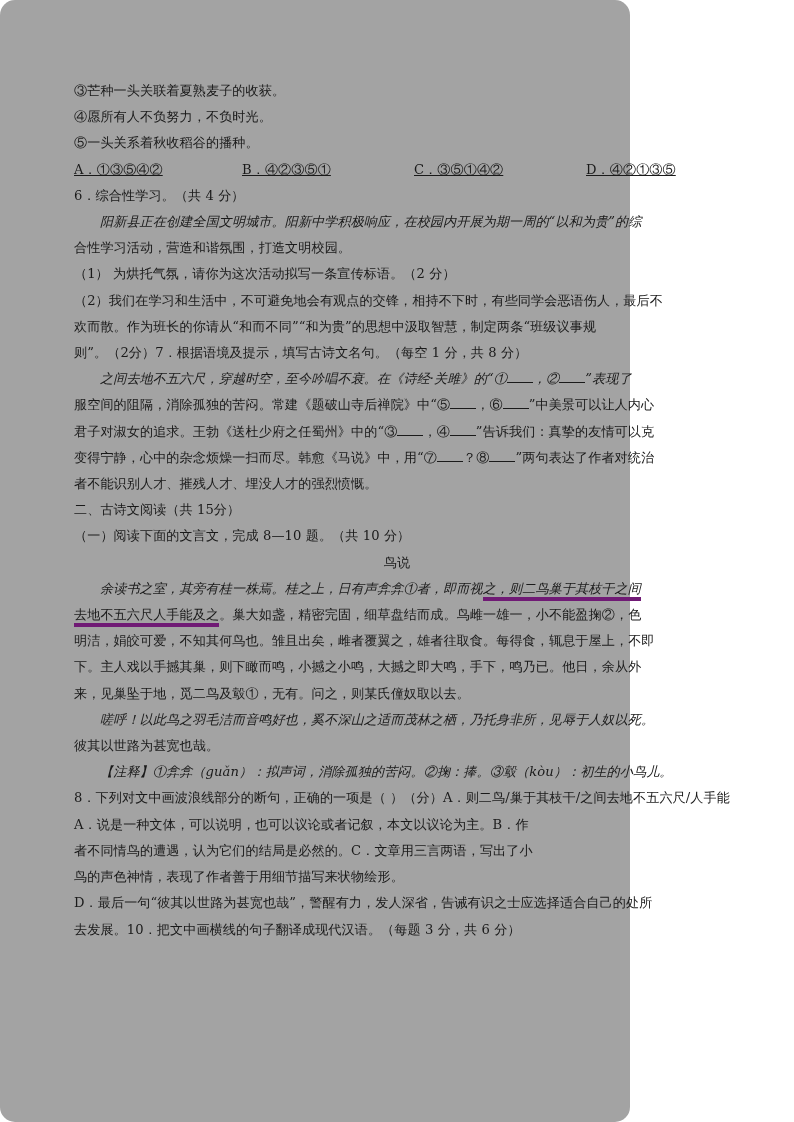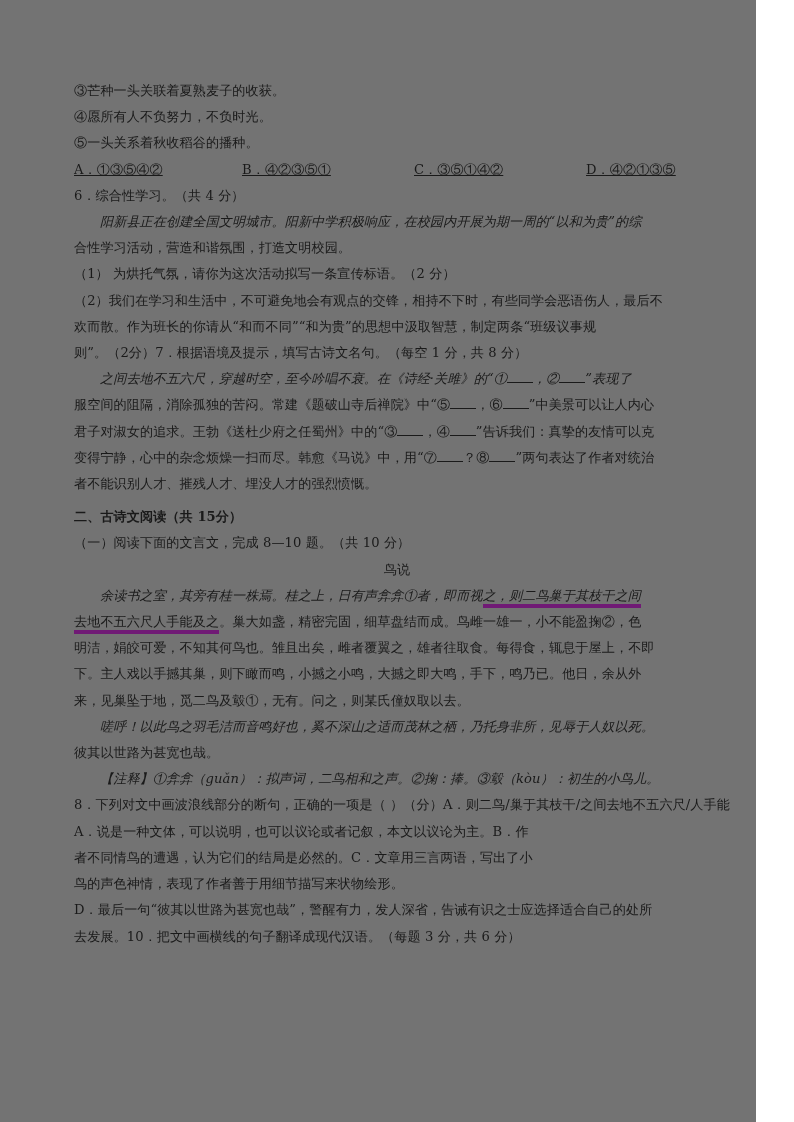--- a/index.html
+++ b/index.html
@@ -10,25 +10,26 @@
   }
   body {
     width: 794px;
     height: 1122px;
     font-family: "DejaVu Serif", "Liberation Serif", serif;
     color: #1a1a1a;
     -webkit-font-smoothing: antialiased;
   }
   .page {
     position: relative;
-    width: 756px;
+    width: 630px;
     height: 1122px;
     box-sizing: border-box;
     padding: 78px 74px 0 74px;
-    background: #737373;
+    background: #a3a3a3;
+    border-radius: 15px;
   }
   .doc {
     width: 646px;
     font-size: 13.1px;
     line-height: 26.2px;
     letter-spacing: 0.1px;
     text-align: justify;
     text-justify: inter-ideograph;
   }
   
@@ -52,23 +53,22 @@
   }
   .opts > span {
     display: inline-block;
   }
   .opt-a { width: 168px; }
   .opt-b { width: 172px; }
   .opt-c { width: 172px; }
   .opt-d { width: auto; }
 
   .heading {
-    font-weight: bold;
+    font-weight: normal;
     display: block;
-    margin-top: 7px;
   }
   .title-center {
     display: block;
     text-align: center;
     font-weight: normal;
   }
   .blank {
     display: inline-block;
     min-width: 26px;
     border-bottom: 1px solid #1a1a1a;
@@ -121,21 +121,21 @@
 
     <span class="para"><span>余读书之室，其旁有桂一株焉。桂之上，日有声弇弇①者，即而视</span><span class="uline-run">之，则二鸟巢于其枝干之间</span></span>
     <span class="para-noindent"><span class="uline-run">去地不五六</span><span class="uline-run">尺人手能及之</span><span>。巢大如盏，精密完固，细草盘结而成。鸟雌一雄一，小不能盈掬②，色</span></span>
     <span class="para-noindent">明洁，娟皎可爱，不知其何鸟也。雏且出矣，雌者覆翼之，雄者往取食。每得食，辄息于屋上，不即</span>
     <span class="para-noindent">下。主人戏以手撼其巢，则下瞰而鸣，小撼之小鸣，大撼之即大鸣，手下，鸣乃已。他日，余从外</span>
     <span class="para-noindent">来，见巢坠于地，觅二鸟及鷇①，无有。问之，则某氏僮奴取以去。</span>
 
     <span class="para">嗟呼！以此鸟之羽毛洁而音鸣好也，奚不深山之适而茂林之栖，乃托身非所，见辱于人奴以死。</span>
     <span class="para-noindent">彼其以世路为甚宽也哉。</span>
 
-    <span class="para">【注释】①弇弇（guǎn）：拟声词，二鸟相和之声。②掬：捧。③鷇（kòu）：初生的小鸟儿。</span>
+    <span class="para">【注释】①弇弇（guǎn）：拟声词，消除孤独的苦闷。②掬：捧。③鷇（kòu）：初生的小鸟儿。</span>
 
     <span class="line">8．下列对文中画波浪线部分的断句，正确的一项是（      ）（分）A．则二鸟/巢于其枝干/之间去地不五六尺/人手能</span>
     <span class="para-noindent">A．说是一种文体，可以说明，也可以议论或者记叙，本文以议论为主。B．作</span>
     <span class="para-noindent">者不同情鸟的遭遇，认为它们的结局是必然的。C．文章用三言两语，写出了小</span>
     <span class="para-noindent">鸟的声色神情，表现了作者善于用细节描写来状物绘形。</span>
     <span class="para-noindent">D．最后一句“彼其以世路为甚宽也哉”，警醒有力，发人深省，告诫有识之士应选择适合自己的处所</span>
     <span class="para-noindent">去发展。10．把文中画横线的句子翻译成现代汉语。（每题 3 分，共 6 分）</span>
 
   </div>
 </div>

